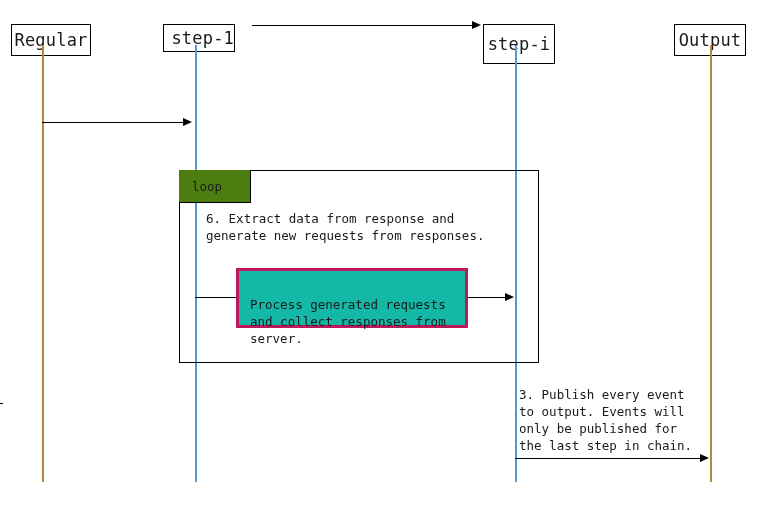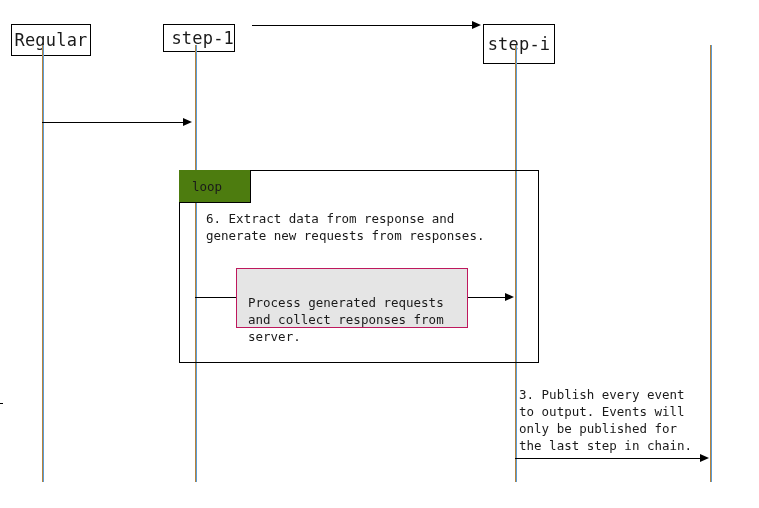--- a/index.html
+++ b/index.html
@@ -53,22 +53,22 @@
     background: #4d7c0f;
     display: flex;
     align-items: center;
     padding-left: 13px;
     font-size: 12.5px;
     color: #1a1a1a;
   }
   .notebox {
     position: absolute;
     box-sizing: border-box;
-    border: 1px solid #be185d;
-    background: #e5e5e5;
+    border: 3px solid #be185d;
+    background: #14b8a6;
     padding: 8px 10px 6px 11px;
     font-size: 12.5px;
     line-height: 17px;
     color: #1a1a1a;
     white-space: pre-line;
   }
   
   .msgtext {
     position: absolute;
     font-size: 12.5px;
@@ -107,20 +107,23 @@
   </div>
 
   <div class="participant" style="left:163px; top:11px; width:72px; height:28px;justify-content:flex-end;">
     <span>step-1</span>
   </div>
 
   <div class="participant" style="left:483px; top:11px; width:72px; height:40px;">
     <span>step-i</span>
   </div>
 
+  <div class="participant" style="left:674px; top:11px; width:72px; height:32px;">
+    <span>Output</span>
+  </div>
 
   <div class="lifeline" style="left:42px; top:45px; height:437px;"></div>
   <div class="lifeline" style="left:195px; top:45px; height:437px;"></div>
   <div class="lifeline" style="left:515px; top:45px; height:437px;"></div>
   <div class="lifeline" style="left:710px; top:45px; height:437px;"></div>
 
   <div class="arrow-line" style="left:252px; top:25px; width:221px;"></div>
   <div class="arrow-head" style="left:472px; top:20.5px;"></div>
 
   <div class="arrow-line" style="left:42px; top:122px; width:142px;"></div>

